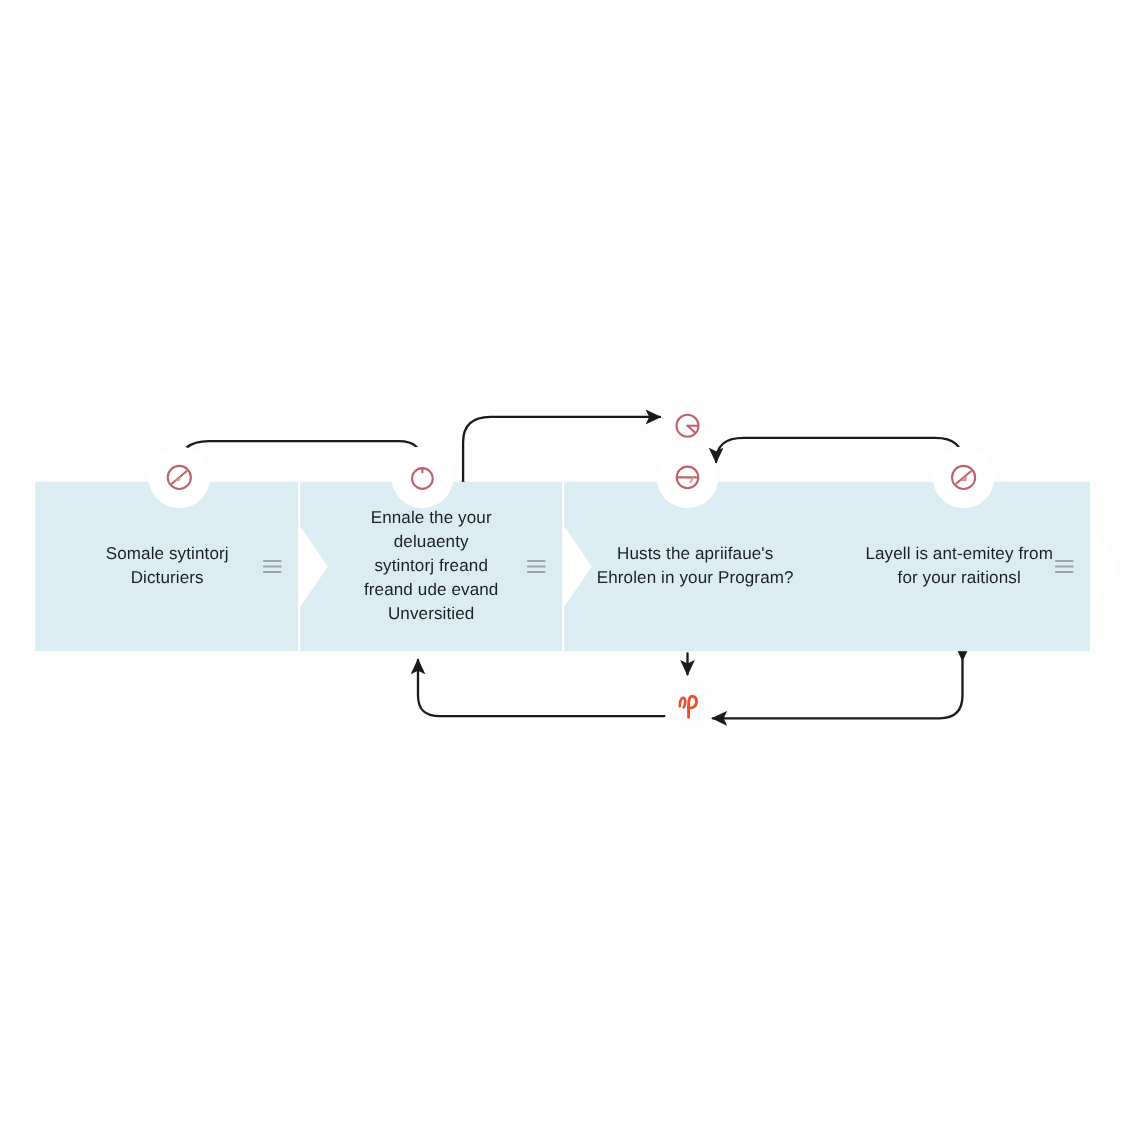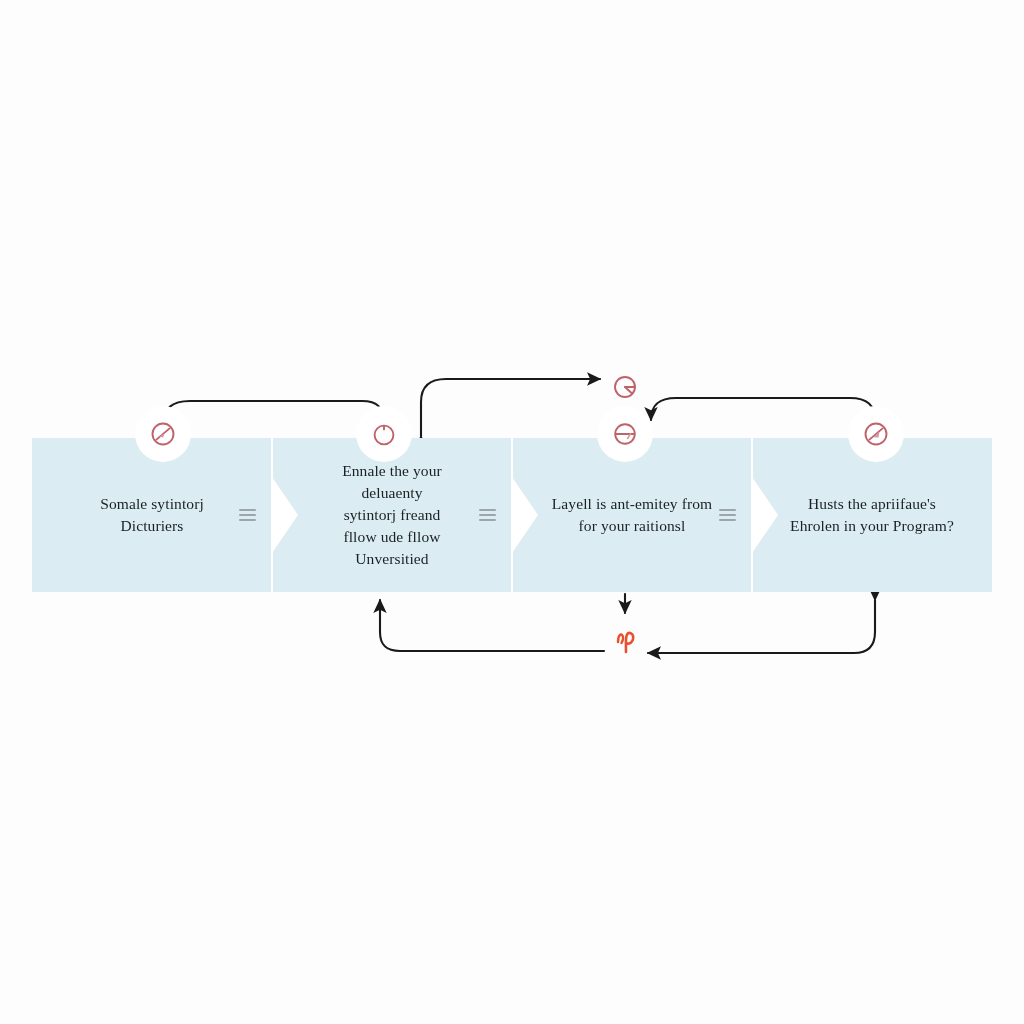--- a/index.html
+++ b/index.html
@@ -40,21 +40,21 @@
     justify-content: center;
     box-sizing: border-box;
     padding: 0 22px;
   }
   .step-label {
     text-align: center;
     font-size: 15.5px;
     line-height: 1.42;
     color: #1b2024;
     letter-spacing: .1px;
-    font-family: Liberation Serif, serif;
+    font-family: Liberation Sans, sans-serif;
     max-width: 200px;
   }
   
   .divider {
     position: absolute;
     top: 0;
     right: -1px;
     width: 2px;
     height: 154px;
     background: #ffffff;
@@ -150,51 +150,51 @@
         <i></i>
         <i></i>
       </div>
   </div>
 
   <div class="step">
     <div class="step-label">
       <div>Ennale the your</div>
       <div>deluaenty</div>
       <div>sytintorj freand</div>
-      <div>fllow ude fllow</div>
+      <div>freand ude evand</div>
       <div>Unversitied</div>
     </div>
     <div class="divider"></div>
     <div class="chevron"></div>
     <div class="chevron-bars">
         <i></i>
         <i></i>
         <i></i>
       </div>
   </div>
 
   <div class="step">
     <div class="step-label">
+      <div>Husts the apriifaue's</div>
+      <div>Ehrolen in your Program?</div>
+    </div>
+  </div>
+
+  <div class="step">
+    <div class="step-label">
       <div>Layell is ant-emitey from</div>
       <div>for your raitionsl</div>
     </div>
     <div class="divider"></div>
     <div class="chevron"></div>
     <div class="chevron-bars">
         <i></i>
         <i></i>
         <i></i>
       </div>
-  </div>
-
-  <div class="step">
-    <div class="step-label">
-      <div>Husts the apriifaue's</div>
-      <div>Ehrolen in your Program?</div>
-    </div>
   </div>
 
 </div>
 
 <div class="node" style="left:135px; top:406px;">
   <svg class="glyph" width="26" height="26" viewBox="0 0 26 26">
     <circle cx="13" cy="13" r="10.5" fill="none" stroke="#c0626a" stroke-width="1.9"></circle>
     <line x1="6.4" y1="18.6" x2="19.6" y2="7.4" stroke="#c0626a" stroke-width="1.9" stroke-linecap="round"></line>
     <path d="M9.5,15.5 L14.5,12.2 L13.2,16.6 z" fill="#d39aa0"></path>
   </svg>

